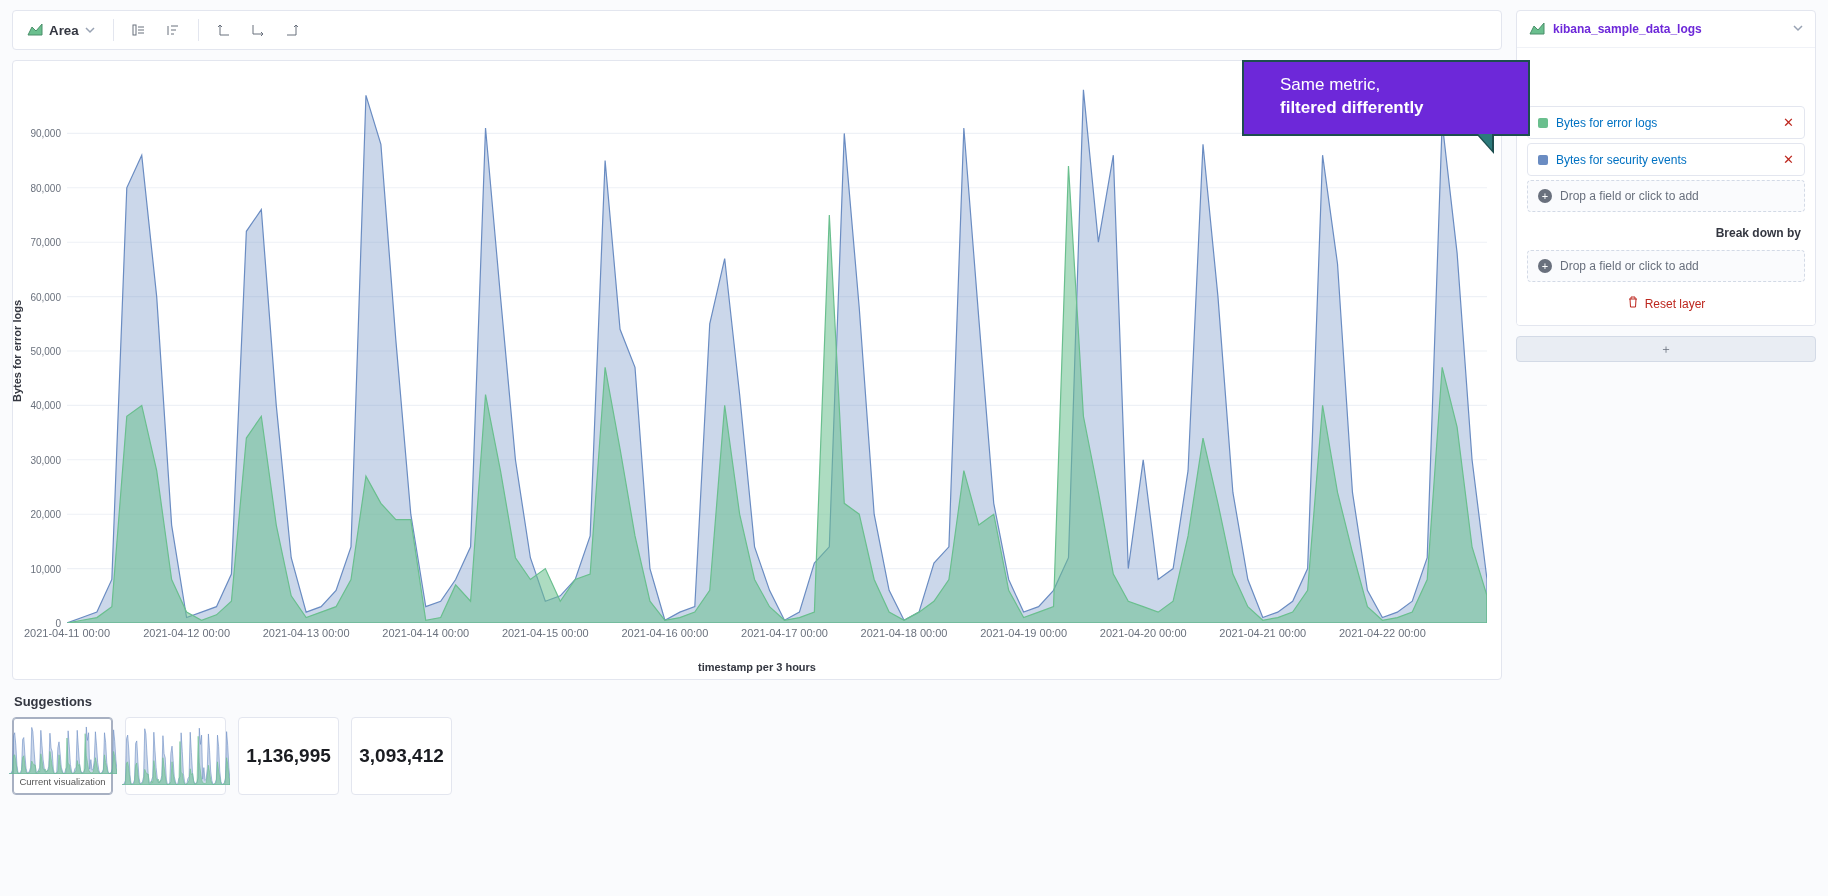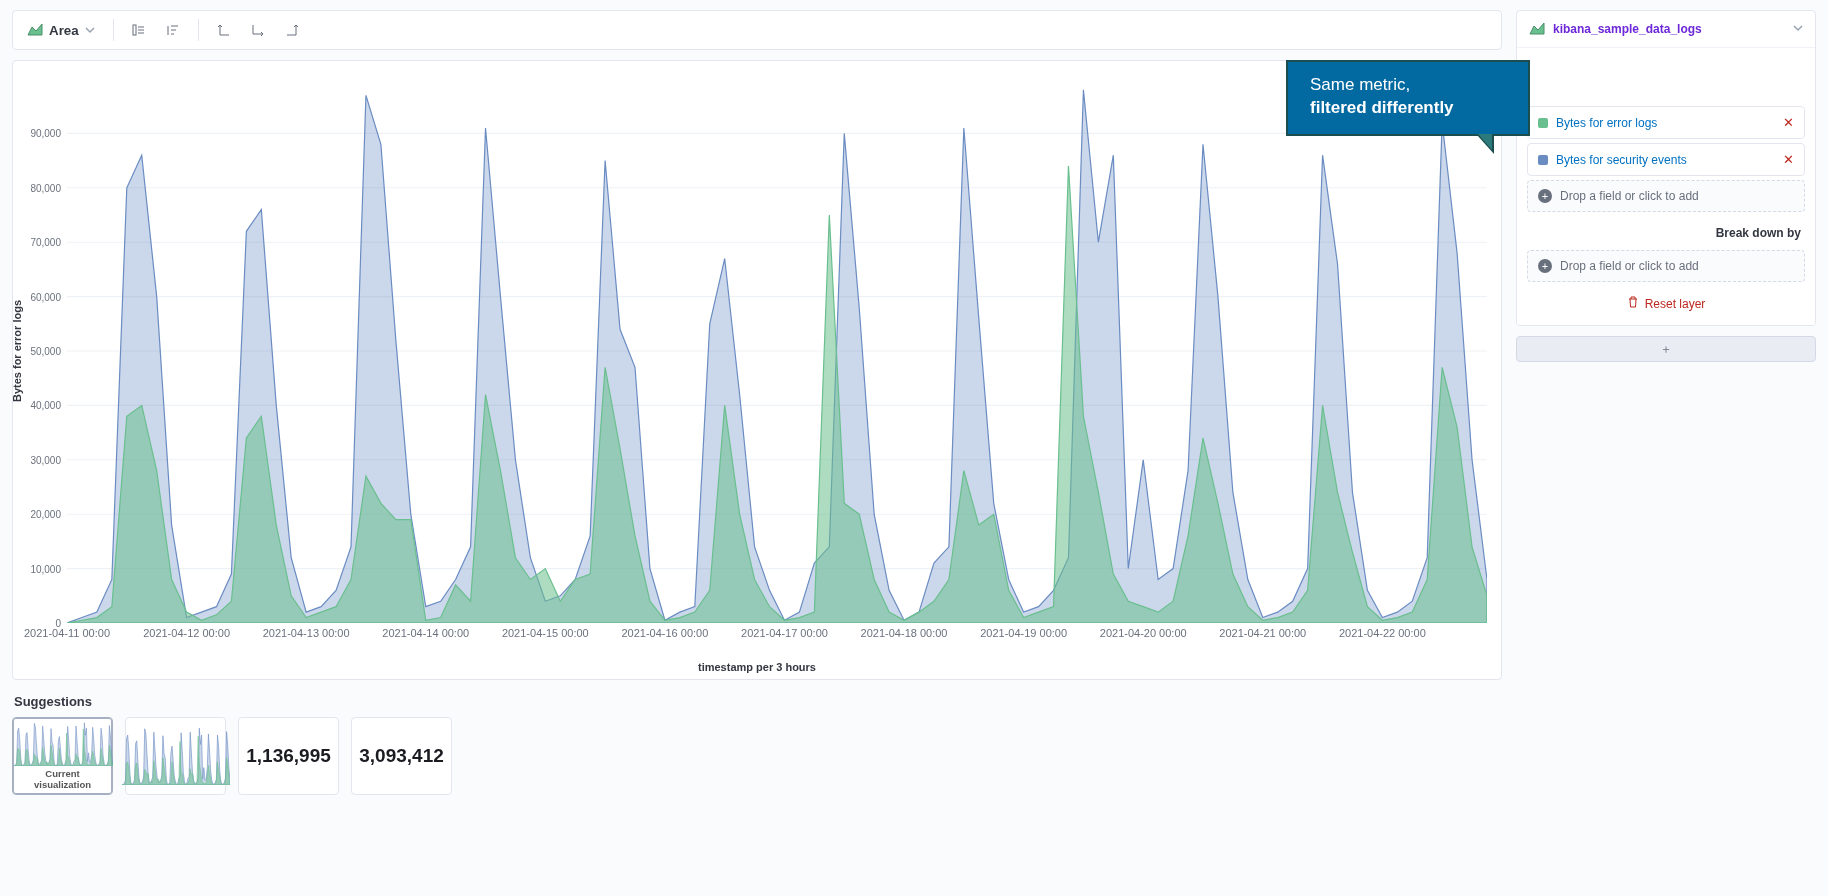--- a/index.html
+++ b/index.html
@@ -62,21 +62,21 @@
 
   
   .suggestions-title { font-weight: 700; margin: 14px 0 8px 2px; font-size: 13px; }
   .suggestions-row { display: flex; gap: 12px; }
   .sugg-card {
     background: #fff; border: 1px solid #e3e6ef; border-radius: 4px;
     width: 101px; height: 78px; display: flex; flex-direction: column;
     align-items: center; justify-content: center; cursor: pointer;
     padding: 4px; position: relative;
   }
-  .sugg-card.selected { border-color: #a7b0c2; box-shadow: inset 0 0 0 1px #a7b0c2; font-weight: bold; }
+  .sugg-card.selected { border-color: #a7b0c2; box-shadow: inset 0 0 0 1px #a7b0c2; }
   .sugg-label { font-size: 9.5px; color: #555; margin-top: 2px; text-align: center; }
   .sugg-metric { font-size: 19px; font-weight: 700; color: #1a1c21; }
 
   
   .panel-card {
     background: #fff; border: 1px solid #e3e6ef; border-radius: 4px;
     margin-bottom: 10px; overflow: hidden;
   }
   .panel-header {
     display: flex; align-items: center; gap: 8px; padding: 10px 12px;
@@ -108,23 +108,23 @@
     color: #bd271e; font-size: 12px; padding: 10px 0 4px 0; cursor: pointer;
   }
   .add-layer {
     background: #e9edf3; border: 1px solid #d3dae6; border-radius: 4px;
     height: 26px; display: flex; align-items: center; justify-content: center;
     color: #69707d; cursor: pointer;
   }
 
   
   .callout {
-    position: absolute; background: #0369a1; color: #fff;
-    border: 2px solid #1d4e4f; padding: 12px 18px 14px 22px;
-    font-size: 17px; line-height: 1.35; width: 244px;
+    position: absolute; background: #6d28d9; color: #fff;
+    border: 2px solid #1d4e4f; padding: 12px 18px 14px 36px;
+    font-size: 17px; line-height: 1.35; width: 288px;
     top: 60px; right: 298px; z-index: 10;
   }
   .callout strong { font-weight: 700; }
   .callout::after {
     content: ""; position: absolute; bottom: -16px; right: 36px;
     width: 0; height: 0; border-left: 14px solid transparent; border-right: 0 solid transparent;
     border-top: 16px solid #2c7a7b;
   }
   .callout::before {
     content: ""; position: absolute; bottom: -20px; right: 34px;

